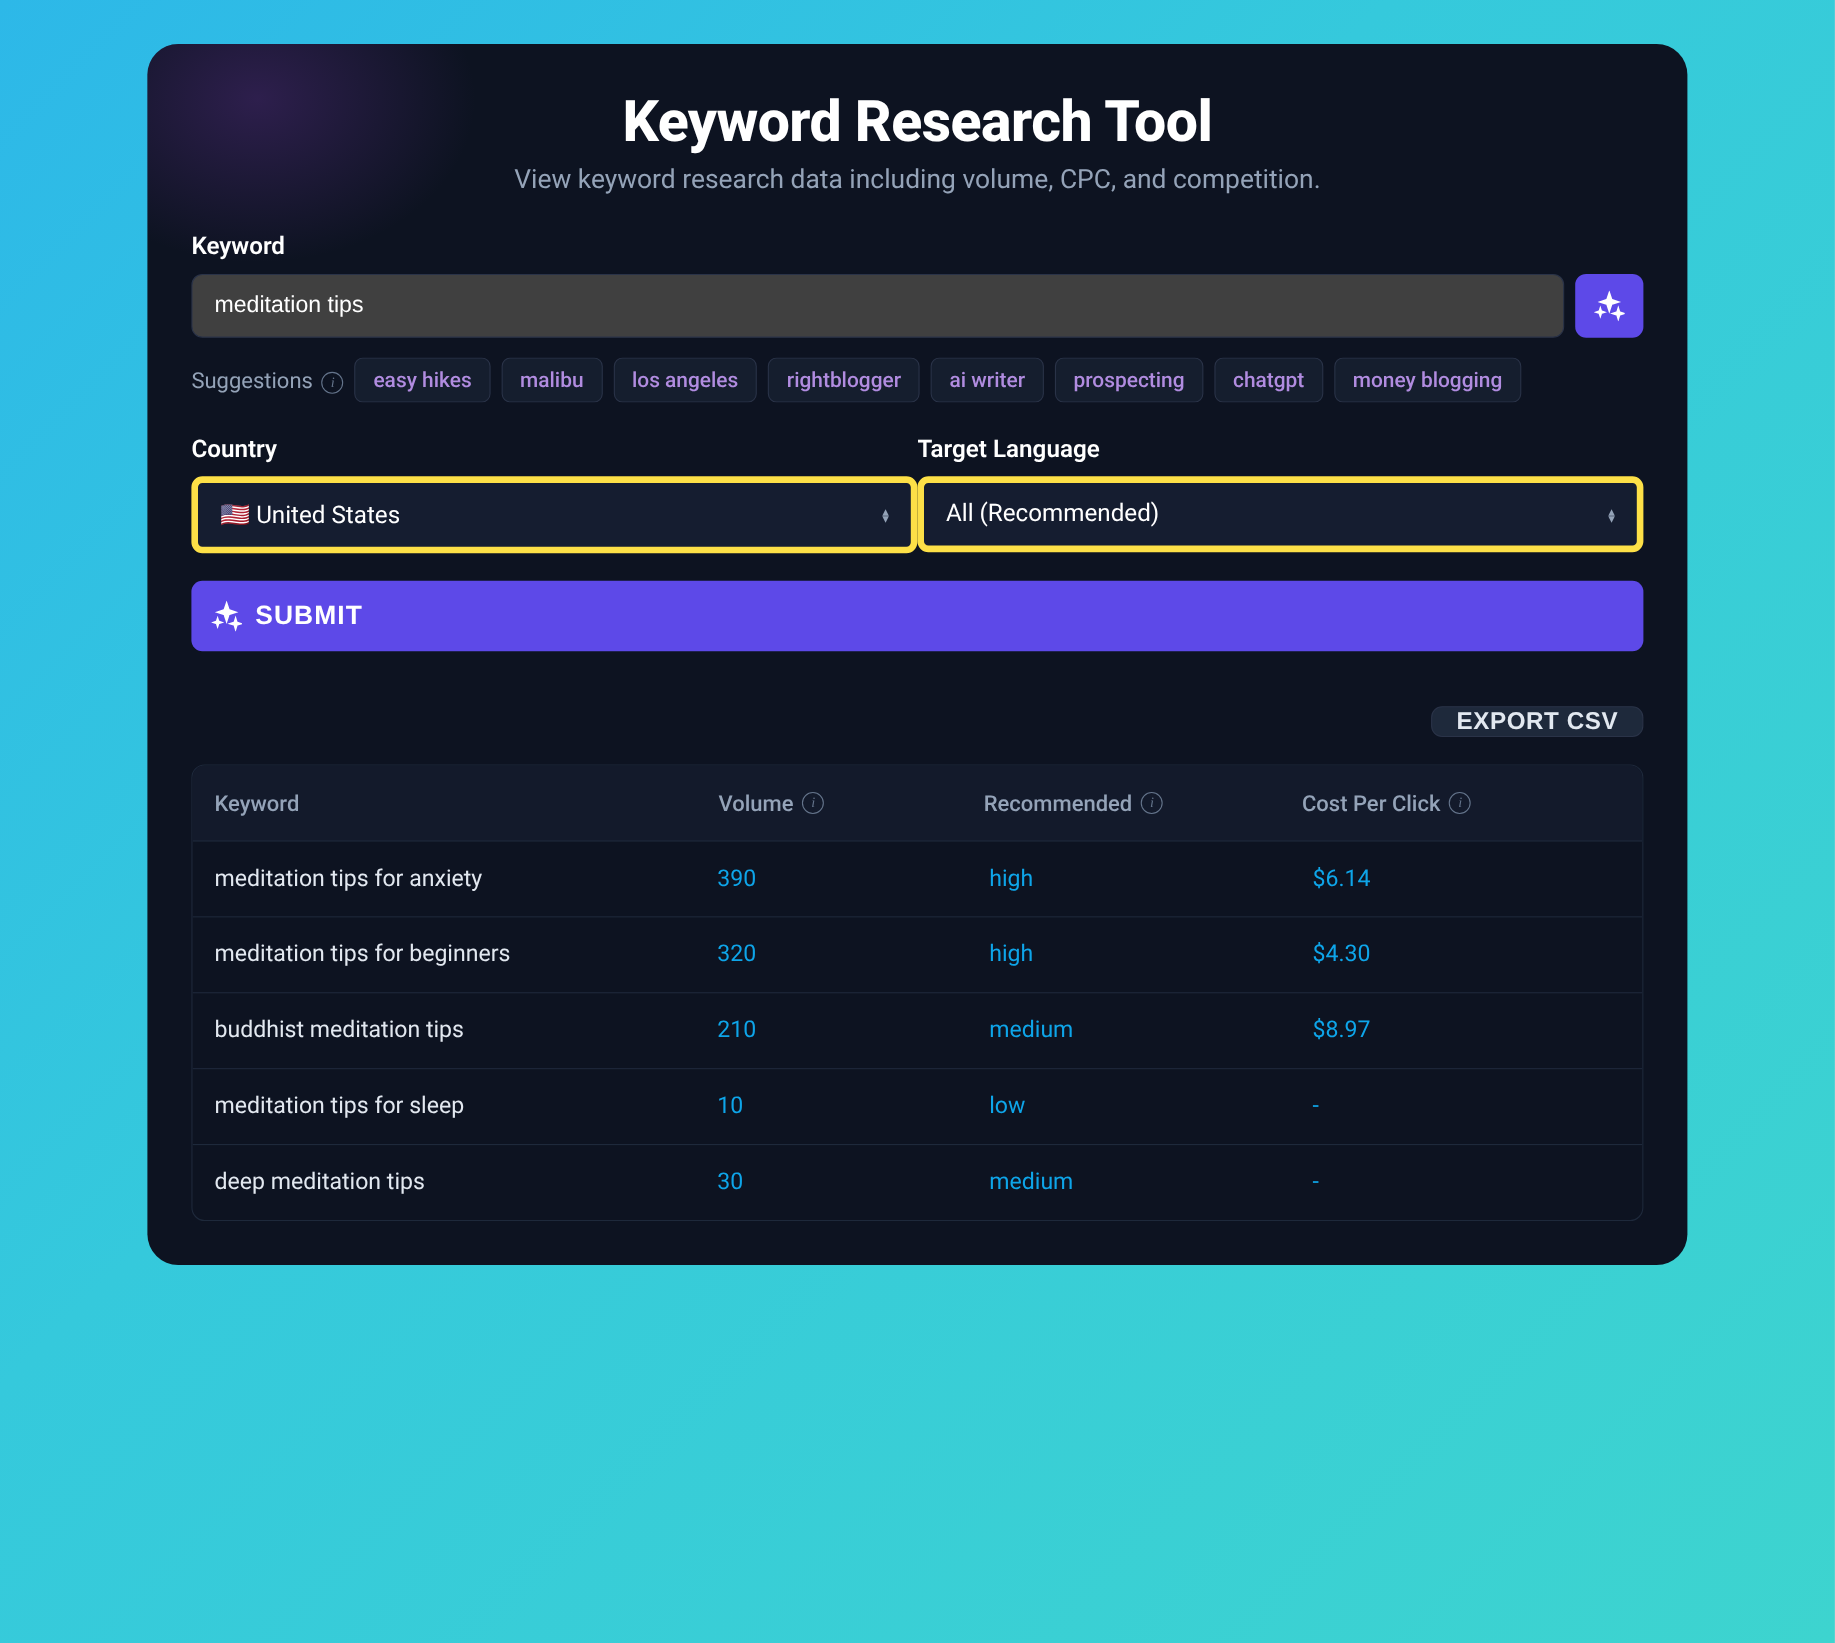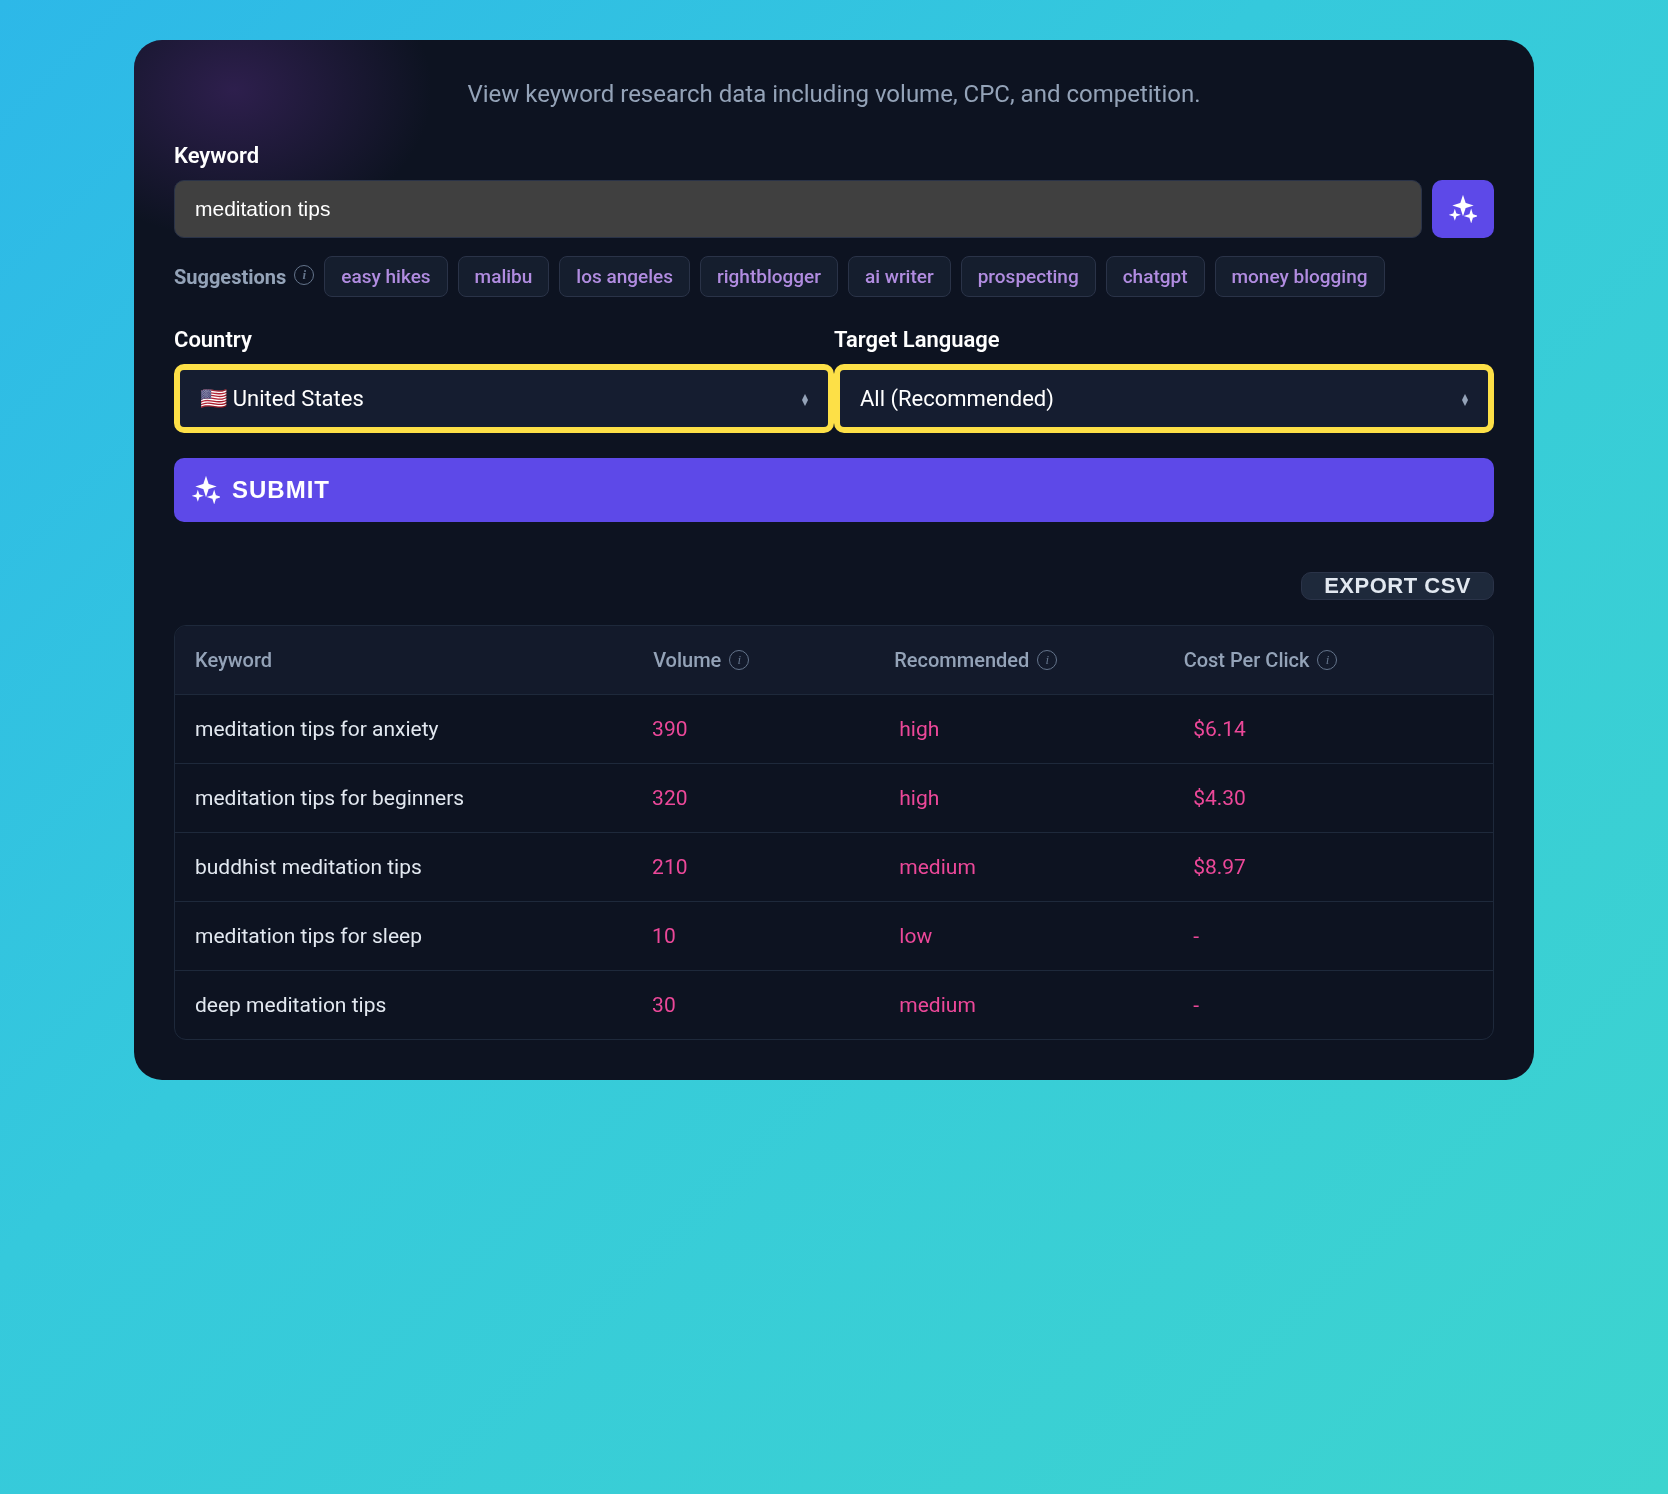--- a/index.html
+++ b/index.html
@@ -111,23 +111,23 @@
       align-items: center;
       gap: 10px;
       margin-bottom: 30px;
       flex-wrap: nowrap;
       overflow: hidden;
     }
     
     .suggestions-label {
       color: #94a3b8;
       font-size: 20px;
-      font-weight: 700;
-      display: flex;
-      align-items: flex-start;
+      font-weight: 400;
+      display: flex;
+      align-items: flex-end;
       gap: 8px;
       flex-shrink: 0;
     }
     
     .info-icon {
       width: 20px;
       height: 20px;
       border: 1.5px solid #64748b;
       border-radius: 50%;
       display: inline-flex;
@@ -254,35 +254,36 @@
       padding: 22px 20px;
       border-bottom: 1px solid #1e293b;
       gap: 14px;
     }
     
     .table-row:last-child {
       border-bottom: none;
     }
     
     .td {
-      color: #ec4899;
+      color: #0ea5e9;
       font-size: 21px;
       font-weight: 400;
     }
     
     .td-keyword {
       color: #e2e8f0;
     }
   </style>
 </head>
 <body>
 
 <div class="card">
 
   <div class="header">
+    <h1 class="title">Keyword Research Tool</h1>
     <p class="subtitle">View keyword research data including volume, CPC, and competition.</p>
   </div>
 
   <div class="form-section">
 
     <label class="field-label">Keyword</label>
 
     <div class="keyword-row">
       <input type="text" class="keyword-input" value="meditation tips" style="">
       <button class="sparkle-btn">

